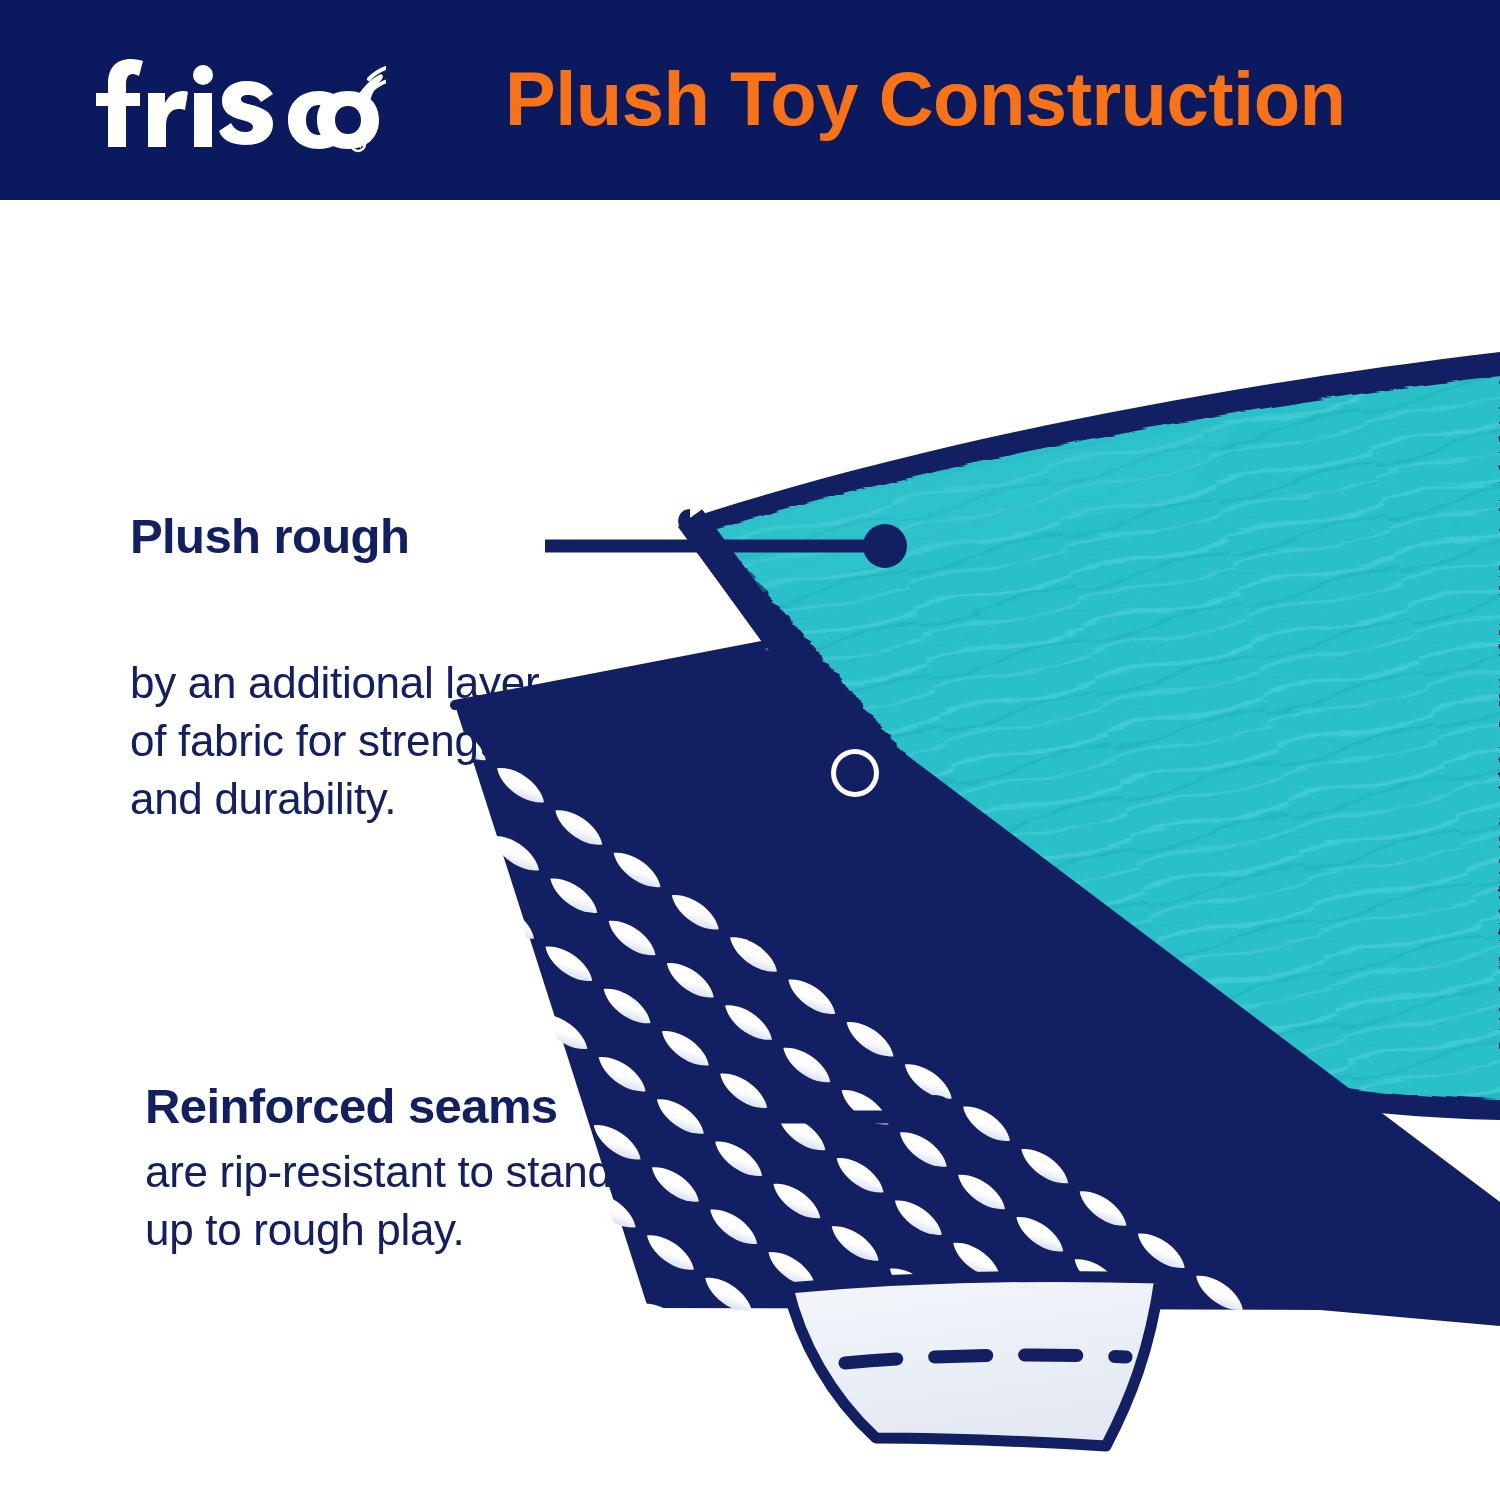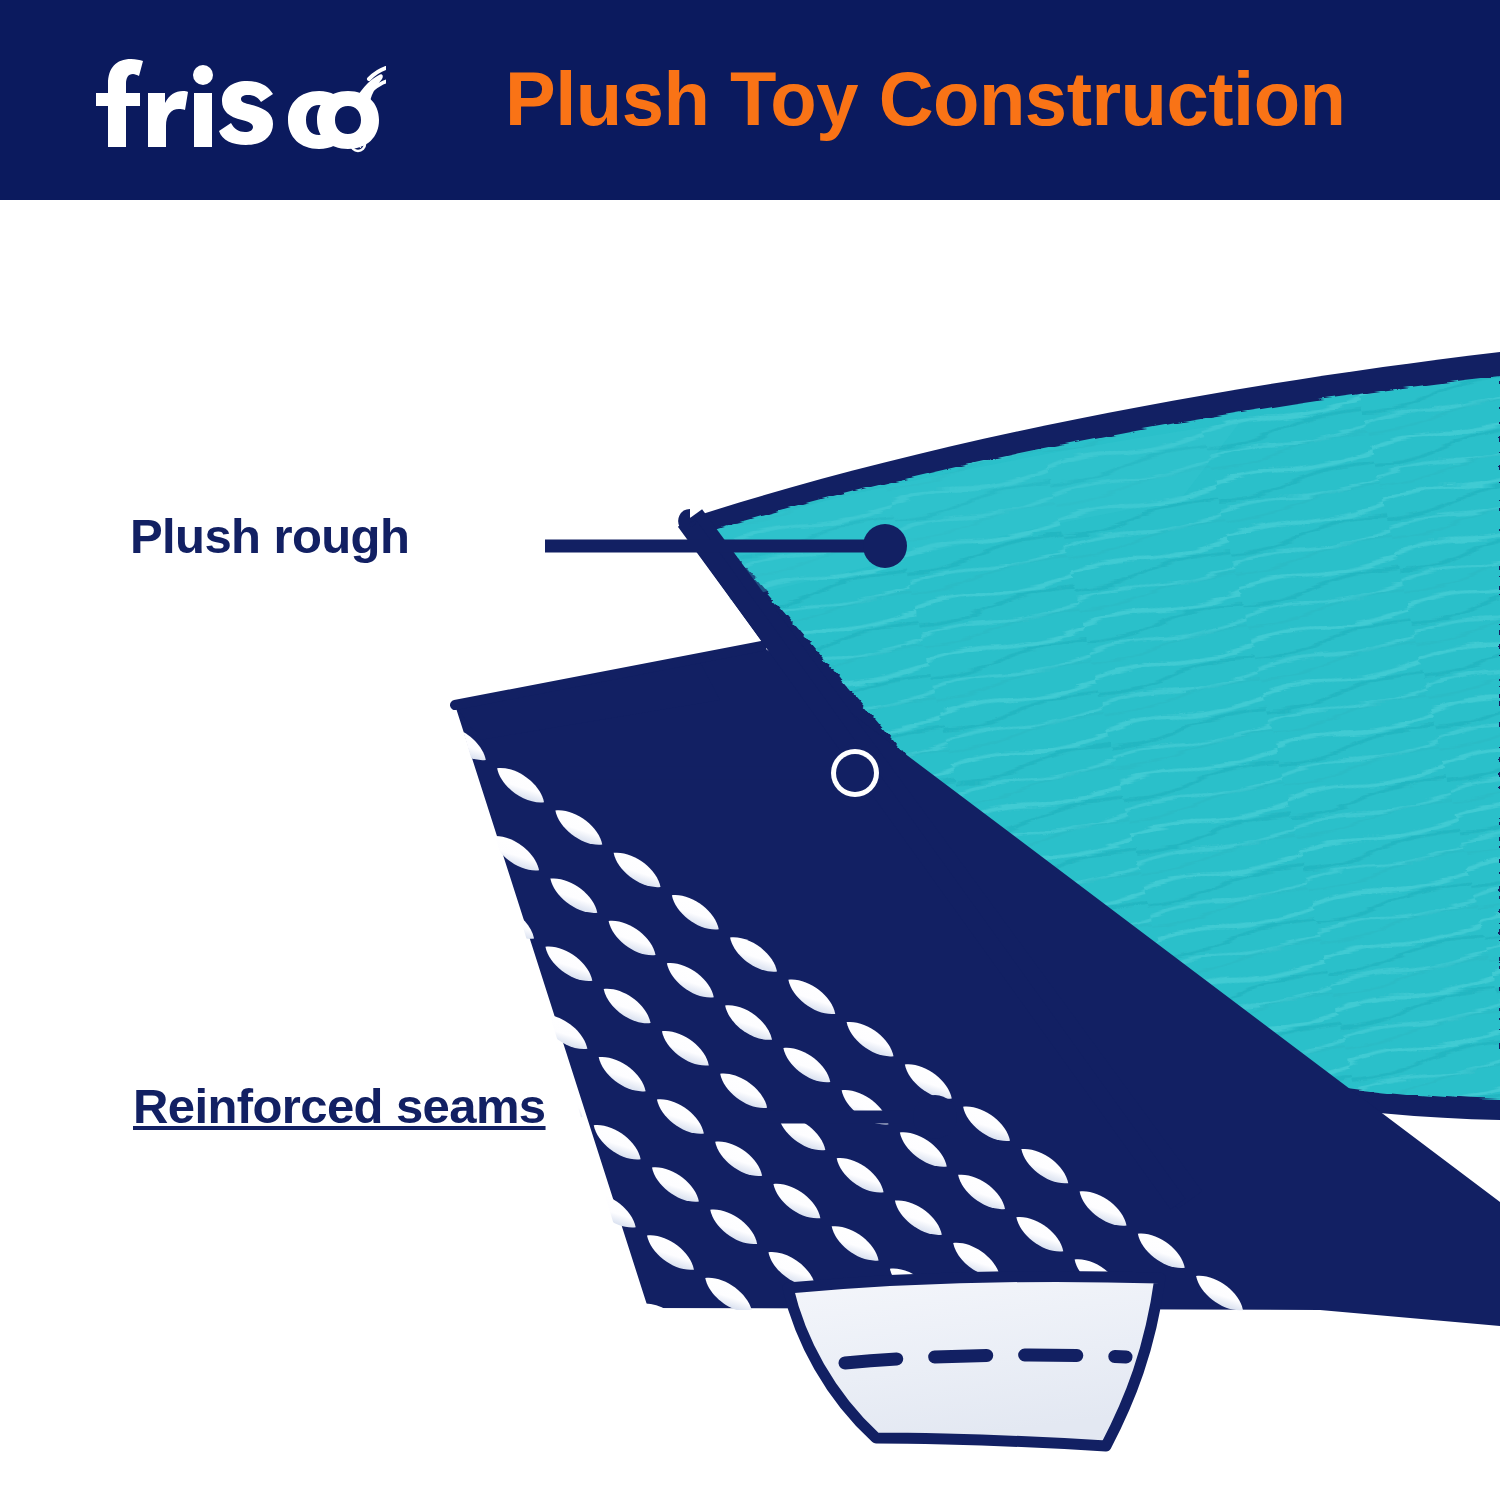--- a/index.html
+++ b/index.html
@@ -81,21 +81,21 @@
     font-weight: normal;
     font-size: 44px;
     line-height: 58px;
     letter-spacing: -0.3px;
     white-space: pre-line;
     margin: 6px 0 0 0;
   }
 
   #callout-plush-fabric { left: 130px; top: 505px; width: 470px; }
   #callout-plush-exterior { left: 130px; top: 648px; width: 600px; }
-  #callout-reinforced-seams { left: 133px; top: 1075px; width: 700px; text-decoration: underline; }
+  #callout-reinforced-seams { left: 145px; top: 1075px; width: 700px; }
 </style>
 </head>
 <body>
 
 <div id="page">
 
   <div id="header-bar">
 
     <div id="brand-logo">
       <svg width="300" height="110" viewBox="0 0 300 110" xmlns="http://www.w3.org/2000/svg">
@@ -356,19 +356,24 @@
         </g>
       </g>
     </svg>
   </div>
 
   <div class="callout" id="callout-plush-fabric">
     <p class="head">Plush rough</p>
   </div>
 
   <div class="callout" id="callout-plush-exterior">
+    <p class="body">by an additional layer
+of fabric for strength
+and durability.</p>
   </div>
 
   <div class="callout" id="callout-reinforced-seams">
     <p class="head">Reinforced seams</p>
+    <p class="body">are rip-resistant to stand
+up to rough play.</p>
   </div>
 
 </div>
 
 </body></html>

